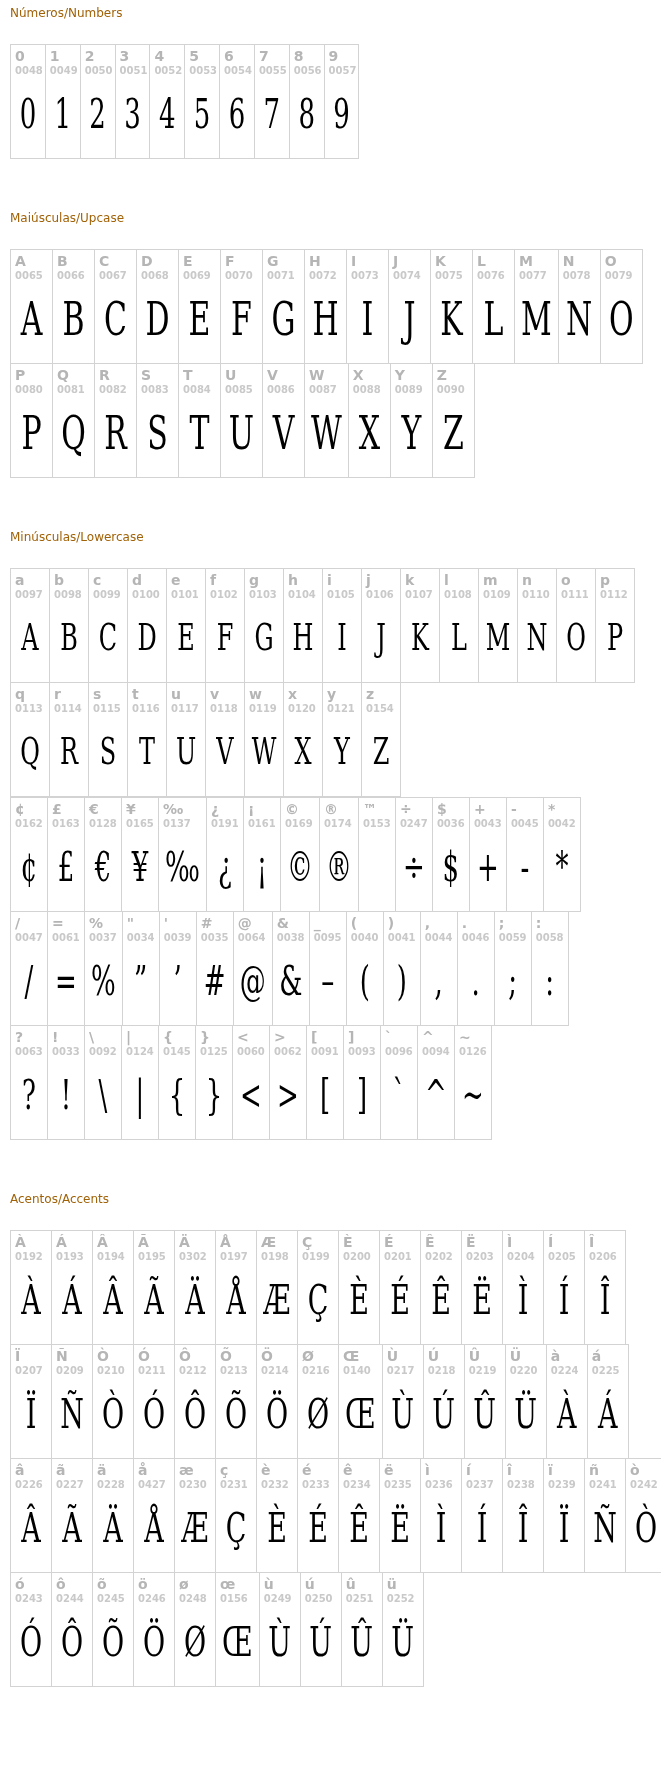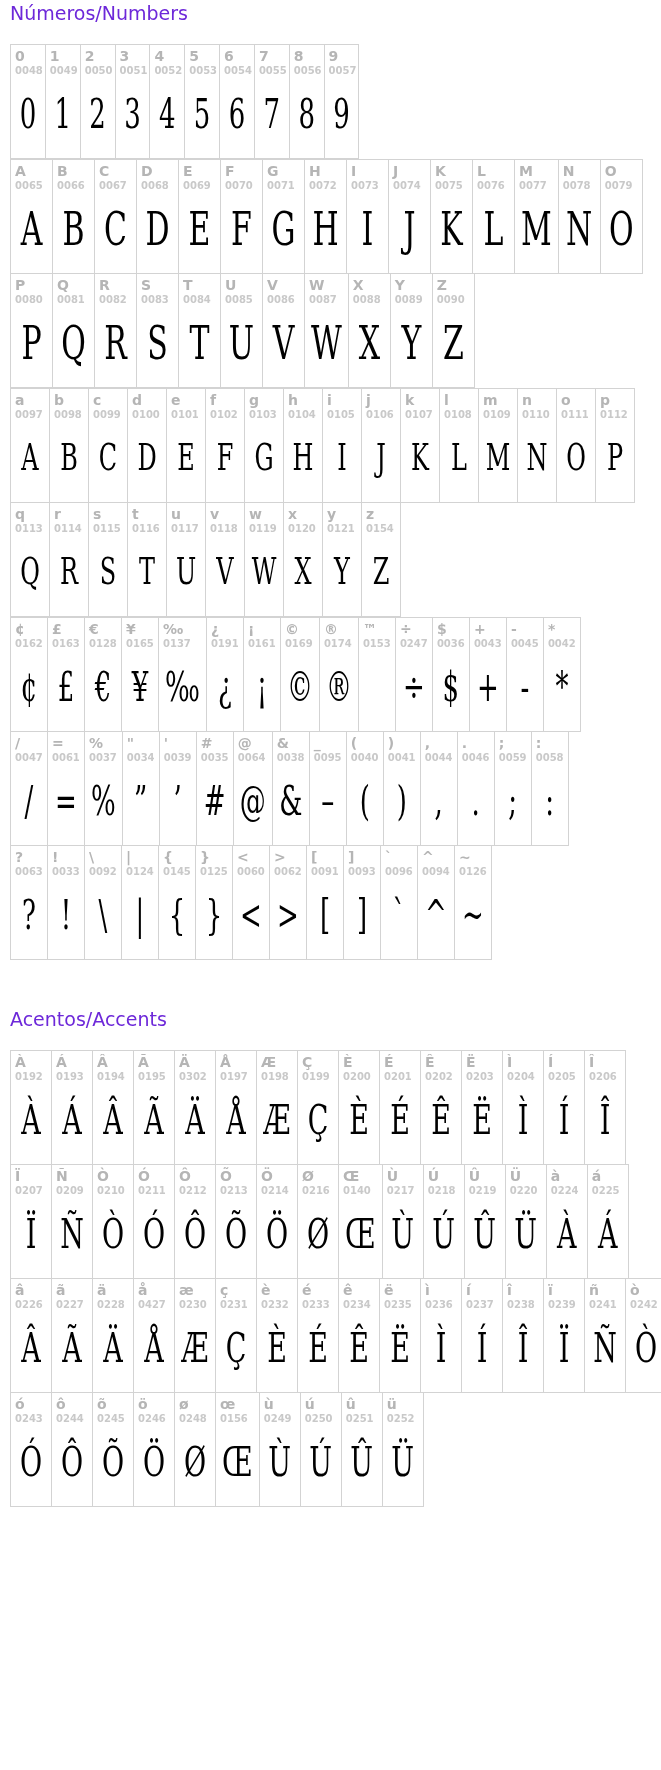--- a/index.html
+++ b/index.html
@@ -3,22 +3,22 @@
 <meta charset="utf-8">
 <style>
   html,body{margin:0;padding:0;}
   body{
     width:661px;height:1770px;background:#ffffff;overflow:hidden;
     font-family:"DejaVu Sans","Liberation Sans",sans-serif;
   }
   .wrap{padding:2px 6px 0 10px;}
   .hd{
     font-family:"DejaVu Sans","Liberation Sans",sans-serif;
-    font-size:19px;line-height:18px;font-weight:400;
-    color:#6d28d9;margin:50px 0 22px 0;
+    font-size:12px;line-height:18px;font-weight:400;
+    color:#a16207;margin:50px 0 22px 0;
   }
   .sec:first-child .hd{margin-top:2px;}
   .row{display:flex;}
   .row + .row{margin-top:-1px;}
   .cell{
     box-sizing:border-box;height:115px;background:#fff;
     border:1px solid #d3d3d3;
     display:flex;flex-direction:column;
   }
   .cell + .cell{margin-left:-1px;}
@@ -141,20 +141,21 @@
               <div class="co">0057</div>
             </div>
             <div class="ga">
               <span class="g">9</span>
             </div>
           </div>
         </div>
       </div>
     </section>
     <section class="sec">
+      <h2 class="hd">Maiúsculas/Upcase</h2>
       <div class="tbl">
         <div class="row">
           <div class="cell uppercase">
             <div class="lab">
               <div class="ch">A</div>
               <div class="co">0065</div>
             </div>
             <div class="ga">
               <span class="g">A</span>
             </div>
@@ -383,20 +384,21 @@
               <div class="co">0090</div>
             </div>
             <div class="ga">
               <span class="g">Z</span>
             </div>
           </div>
         </div>
       </div>
     </section>
     <section class="sec">
+      <h2 class="hd">Minúsculas/Lowercase</h2>
       <div class="tbl">
         <div class="row">
           <div class="cell lowercase">
             <div class="lab">
               <div class="ch">a</div>
               <div class="co">0097</div>
             </div>
             <div class="ga">
               <span class="g">A</span>
             </div>

